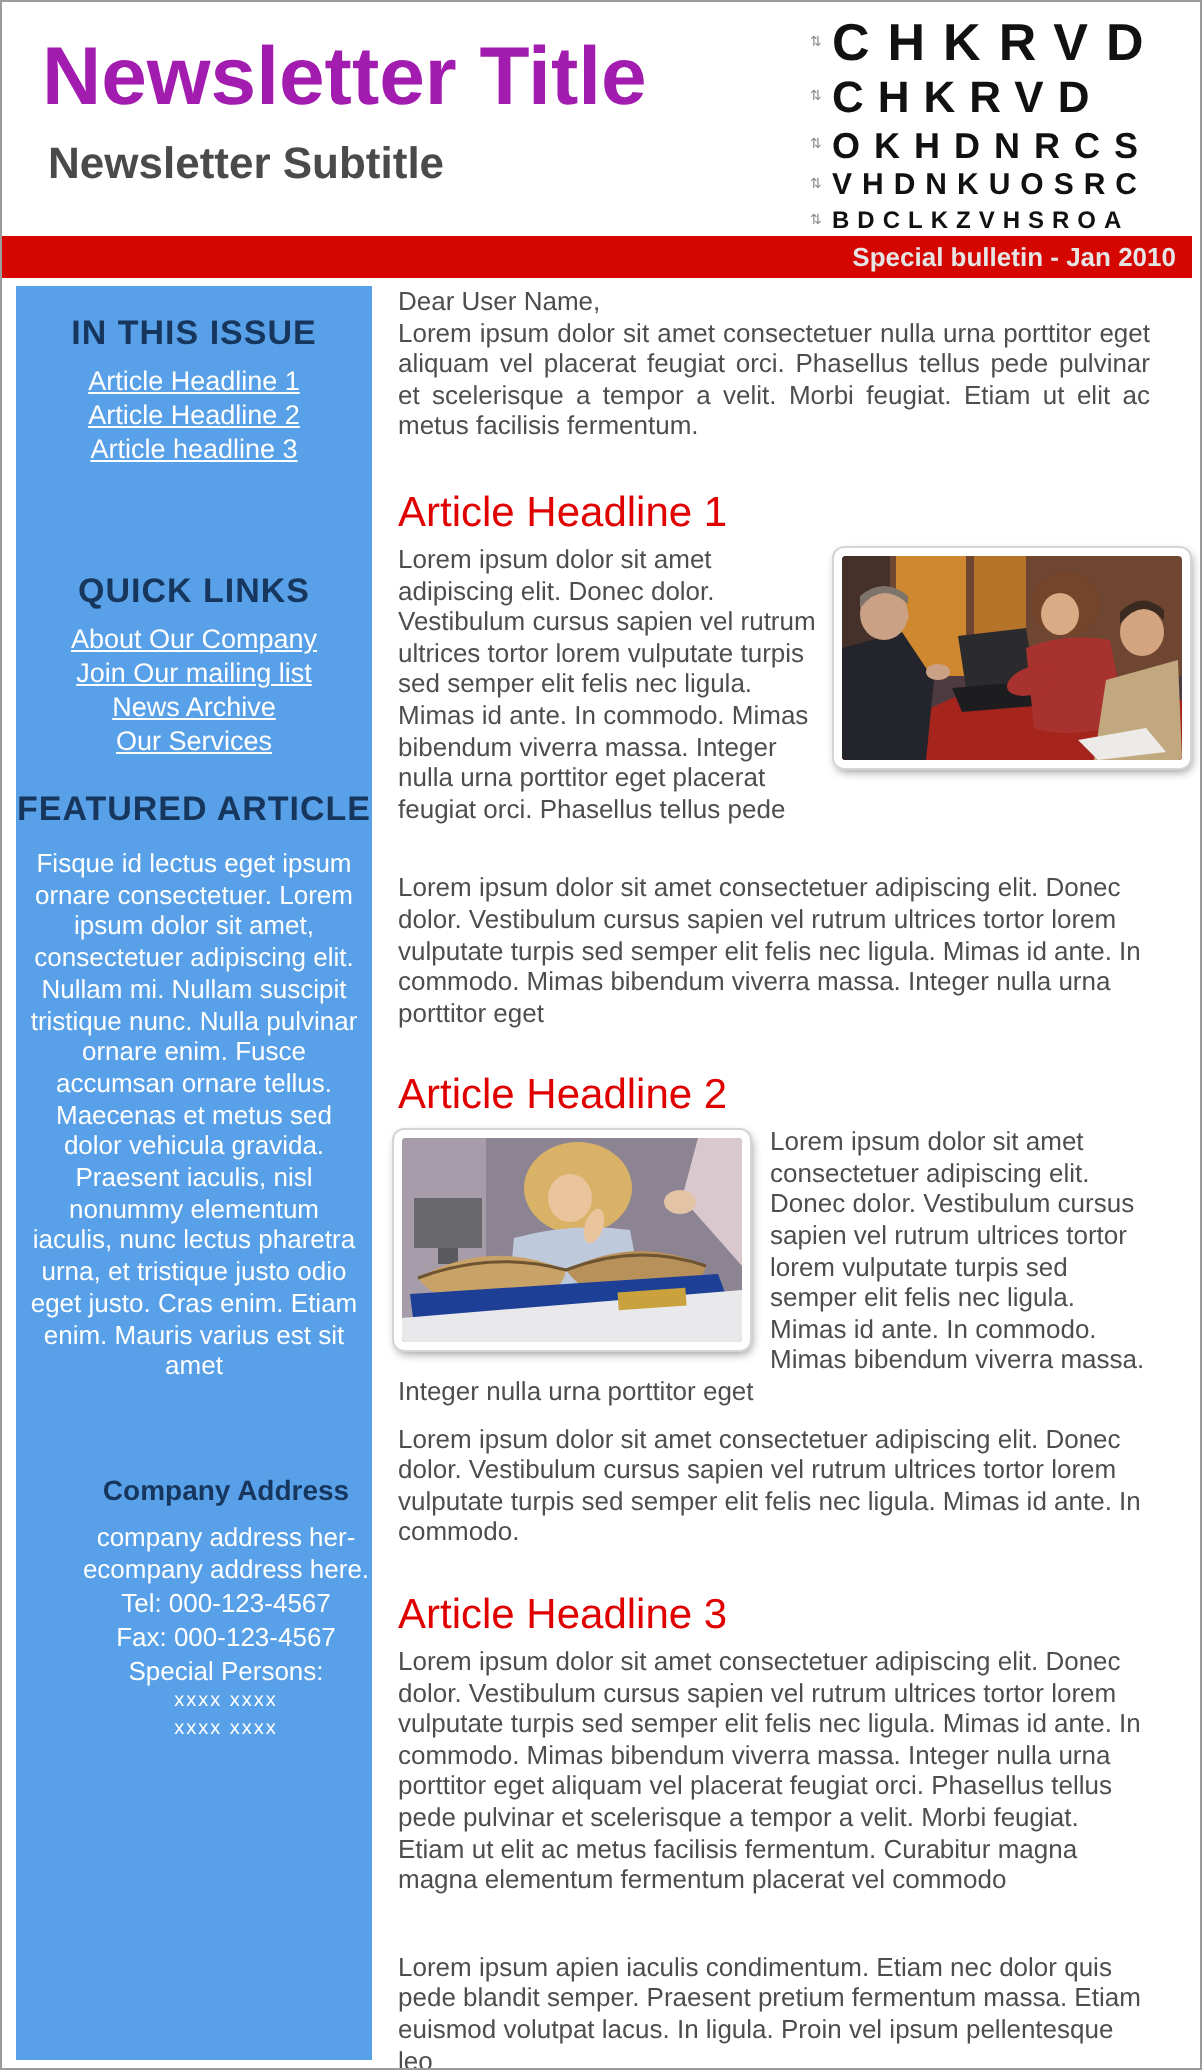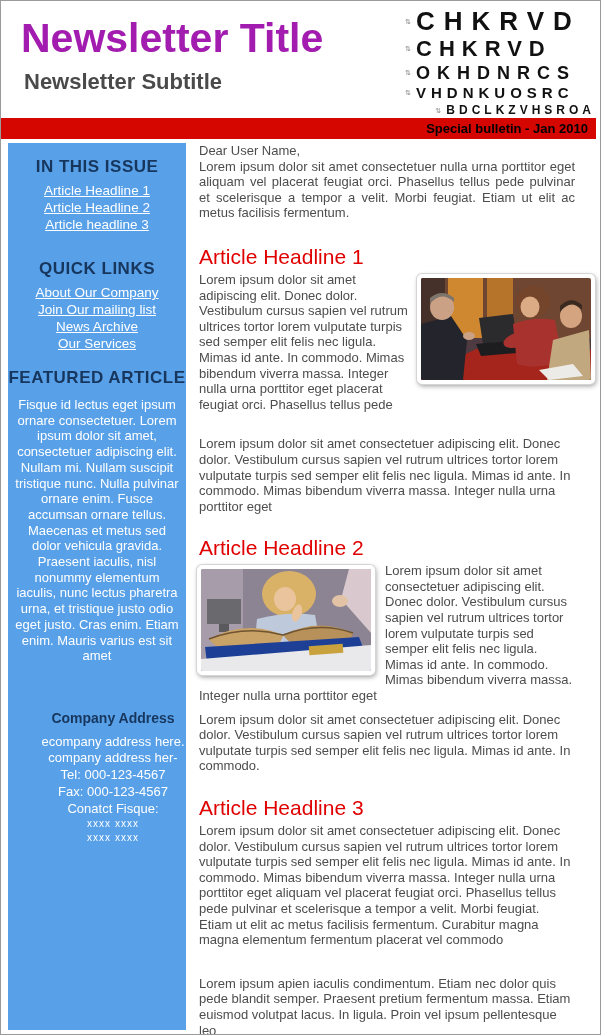--- a/index.html
+++ b/index.html
@@ -22,39 +22,39 @@
     position:absolute; right:5px; top:5px; width:190px; height:108px;
     background:#fff; display:flex; flex-direction:column; justify-content:space-between;
     padding:2px 0 2px 0;
   }
   .chart-row{display:flex; align-items:center; color:#111; font-weight:bold; line-height:1;}
   .chart-marker{width:11px; font-size:7px; color:#8a8a8a; font-weight:normal; flex:none;}
   .r0{font-size:26px; letter-spacing:9px;}
   .r1{font-size:22px; letter-spacing:7px;}
   .r2{font-size:18px; letter-spacing:7px;}
   .r3{font-size:15px; letter-spacing:5px;}
-  .r4{font-size:12px; letter-spacing:4px;justify-content:flex-end;}
+  .r4{font-size:12px; letter-spacing:4px;}
   
   .bulletin-bar{
-    height:21px; background:#d50500; color:#000000; font-size:13px; font-weight:bold;
+    height:21px; background:#d50500; color:#e5e5e5; font-size:13px; font-weight:bold;
     text-align:right; line-height:21px; padding-right:8px; margin-right:4px;
   }
   
   .body-row{display:flex; align-items:stretch; margin-top:4px; height:887px;}
   
   .sidebar{
     flex:none; width:178px; margin-left:7px; background:#58a0e8; color:#fff;
     text-align:center; padding-top:14px; box-sizing:border-box;
   }
   .side-heading{
     color:#17365d; font-weight:bold; font-size:17px; letter-spacing:0.5px; margin:0 0 5px 0;
   }
   .side-heading.small{font-size:14px; letter-spacing:0;}
   .side-link{display:block; color:#fff; font-size:13.5px; line-height:17px; text-decoration:underline; cursor:pointer;}
-  .side-gap-1{margin-top:26px;}
+  .side-gap-1{margin-top:53px;}
   .side-gap-2{margin-top:16px;}
   .side-gap-3{margin-top:46px;padding-left:32px;}
   .featured-text{font-size:13px; line-height:15.7px; padding:4px 5px 0 5px;}
   .addr-line{font-size:13px; line-height:16px;}
   .addr-phone{font-size:13px; line-height:17px;}
   .addr-contacts{font-size:10px; line-height:14px; letter-spacing:1px;}
   .addr-body{margin-top:8px;}
   .addr-tel-block{margin-top:0;}
   
   .main{flex:1; margin-left:13px; margin-right:5px; font-size:13px; line-height:15.6px;}
@@ -133,27 +133,27 @@
       </div>
 
       <div class="side-gap-2">
         <div class="side-heading">FEATURED ARTICLE</div>
         <div class="featured-text">Fisque id lectus eget ipsum ornare consectetuer. Lorem ipsum dolor sit amet, consectetuer adipiscing elit. Nullam mi. Nullam suscipit tristique nunc. Nulla pulvinar ornare enim. Fusce accumsan ornare tellus. Maecenas et metus sed dolor vehicula gravida. Praesent iaculis, nisl nonummy elementum iaculis, nunc lectus pharetra urna, et tristique justo odio eget justo. Cras enim. Etiam enim. Mauris varius est sit amet</div>
       </div>
 
       <div class="side-gap-3">
         <div class="side-heading small">Company Address</div>
         <div class="addr-body">
+          <div class="addr-line">company address her-</div>
           <div class="addr-line">ecompany address here.</div>
-          <div class="addr-line">company address her-</div>
         </div>
         <div class="addr-tel-block">
           <div class="addr-phone">Tel: 000-123-4567</div>
           <div class="addr-phone">Fax: 000-123-4567</div>
-          <div class="addr-phone">Conatct Fisque:</div>
+          <div class="addr-phone">Special Persons:</div>
           <div class="addr-contacts">xxxx xxxx</div>
           <div class="addr-contacts">xxxx xxxx</div>
         </div>
       </div>
     </div>
 
     <div class="main">
 
       <p class="greeting">Dear User Name,</p>
       <p class="intro">Lorem ipsum dolor sit amet consectetuer nulla urna porttitor eget aliquam vel placerat feugiat orci. Phasellus tellus pede pulvinar et scelerisque a tempor a velit. Morbi feugiat. Etiam ut elit ac metus facilisis fermentum.</p>

